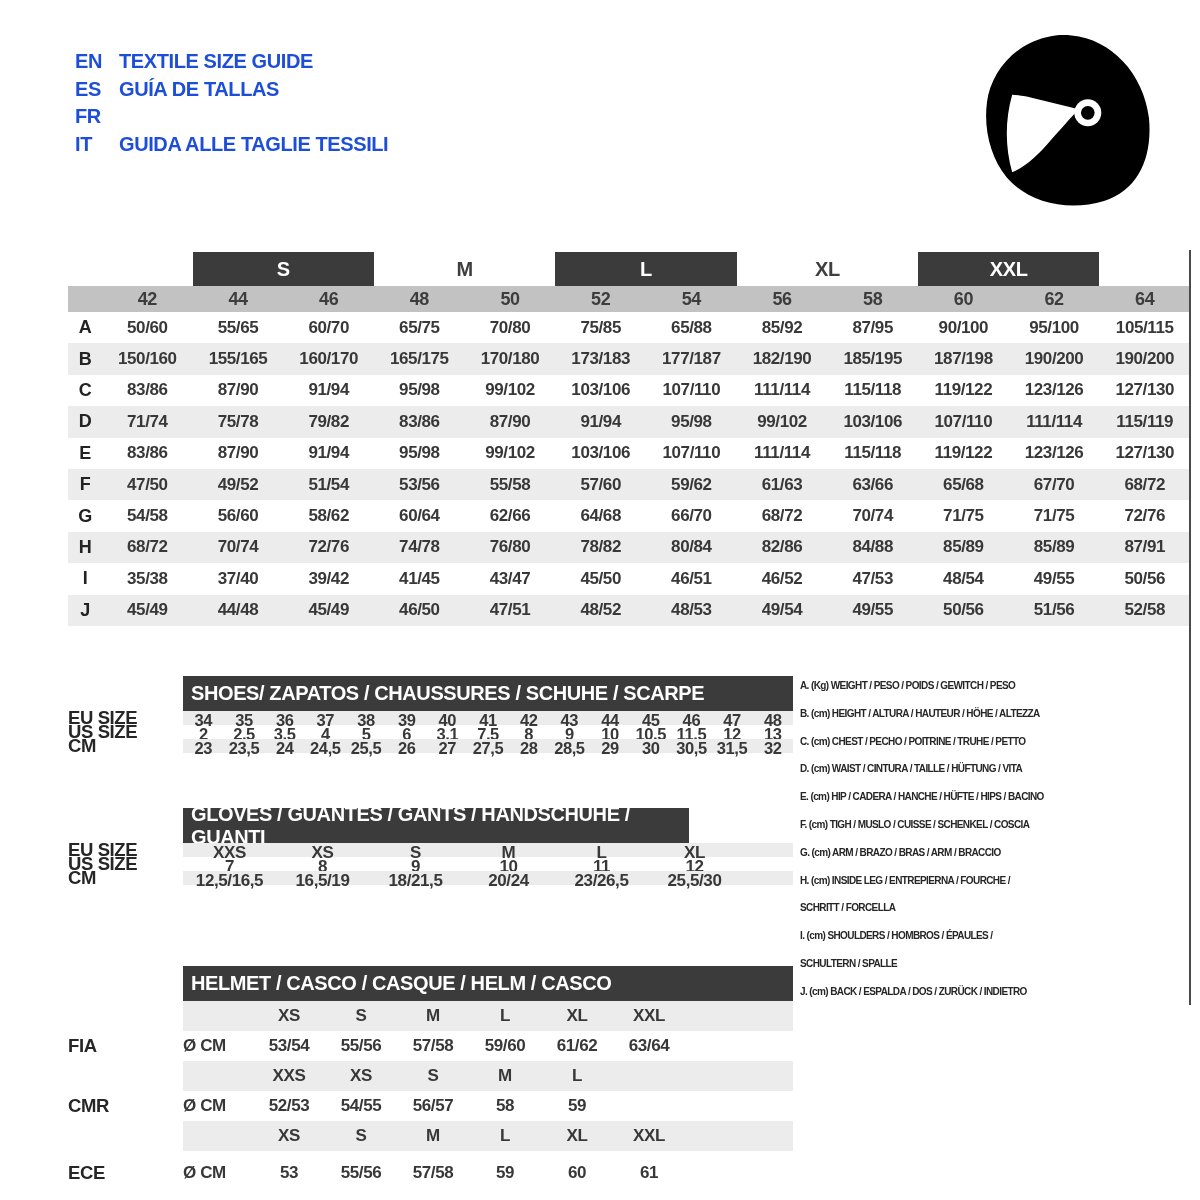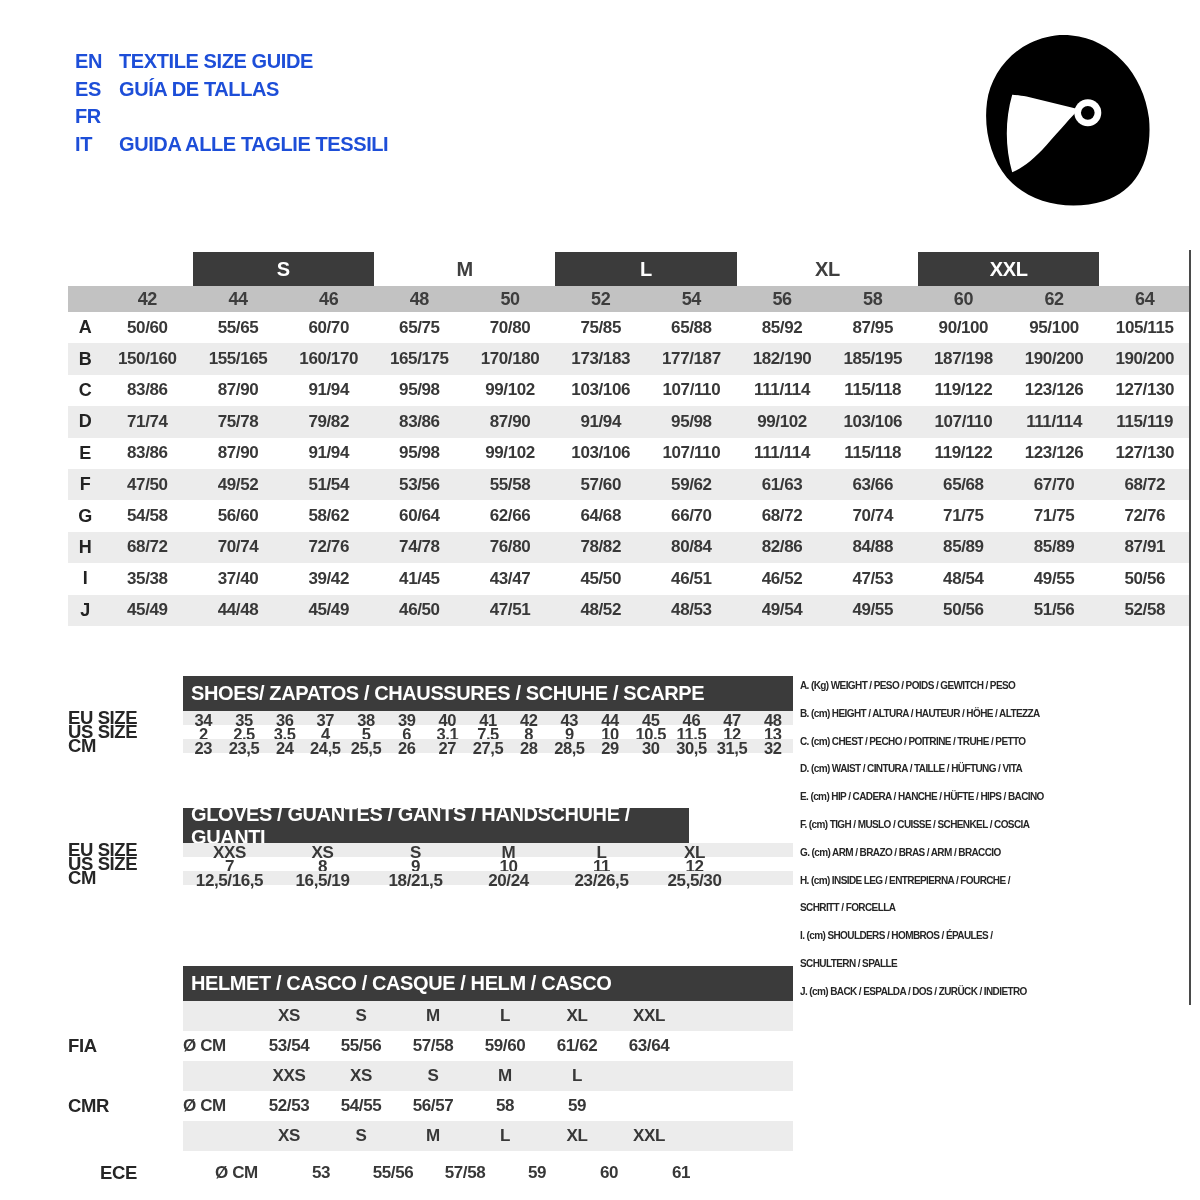--- a/index.html
+++ b/index.html
@@ -46,21 +46,21 @@
   .cell.flex{flex:1;font-size:16.5px;}
   .cell.fixed{width:93px;}
   .filler{flex:1;}
 
   
   .hrow{display:flex;height:30px;}
   .harea{flex:1;display:flex;align-items:center;}
   .harea.shaded{background:#ececec;}
   .unit{width:70px;display:flex;align-items:center;font-size:17px;}
   .hcell{width:72px;display:flex;align-items:center;justify-content:center;font-size:17px;}
-  .hstd:last-child .hval{margin-top:7px;margin-left:32px;}
+  .hstd:last-child .hval{margin-top:7px;}
 
   
   .legend{left:800px;top:672px;width:400px;font-size:10px;line-height:27.8px;
           color:#262626;letter-spacing:-0.6px;}
 
   .edge-line{left:1189px;top:250px;width:2px;height:755px;background:#4a4a4a;}
 </style>
 </head>
 <body>
 

